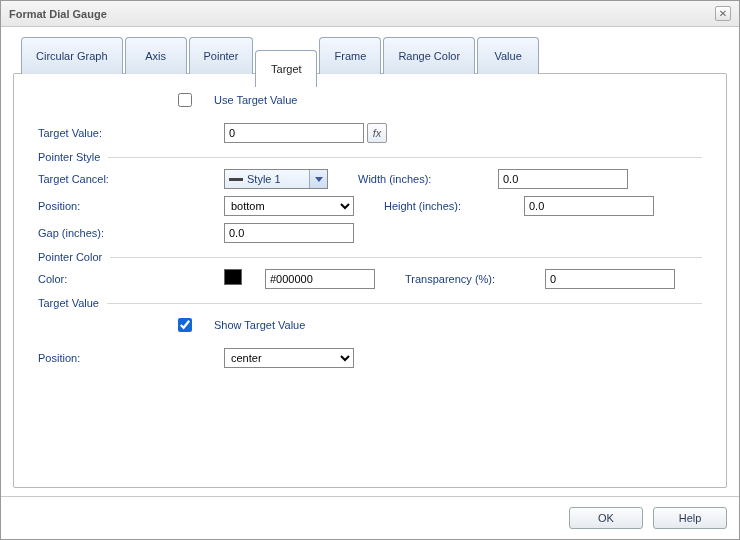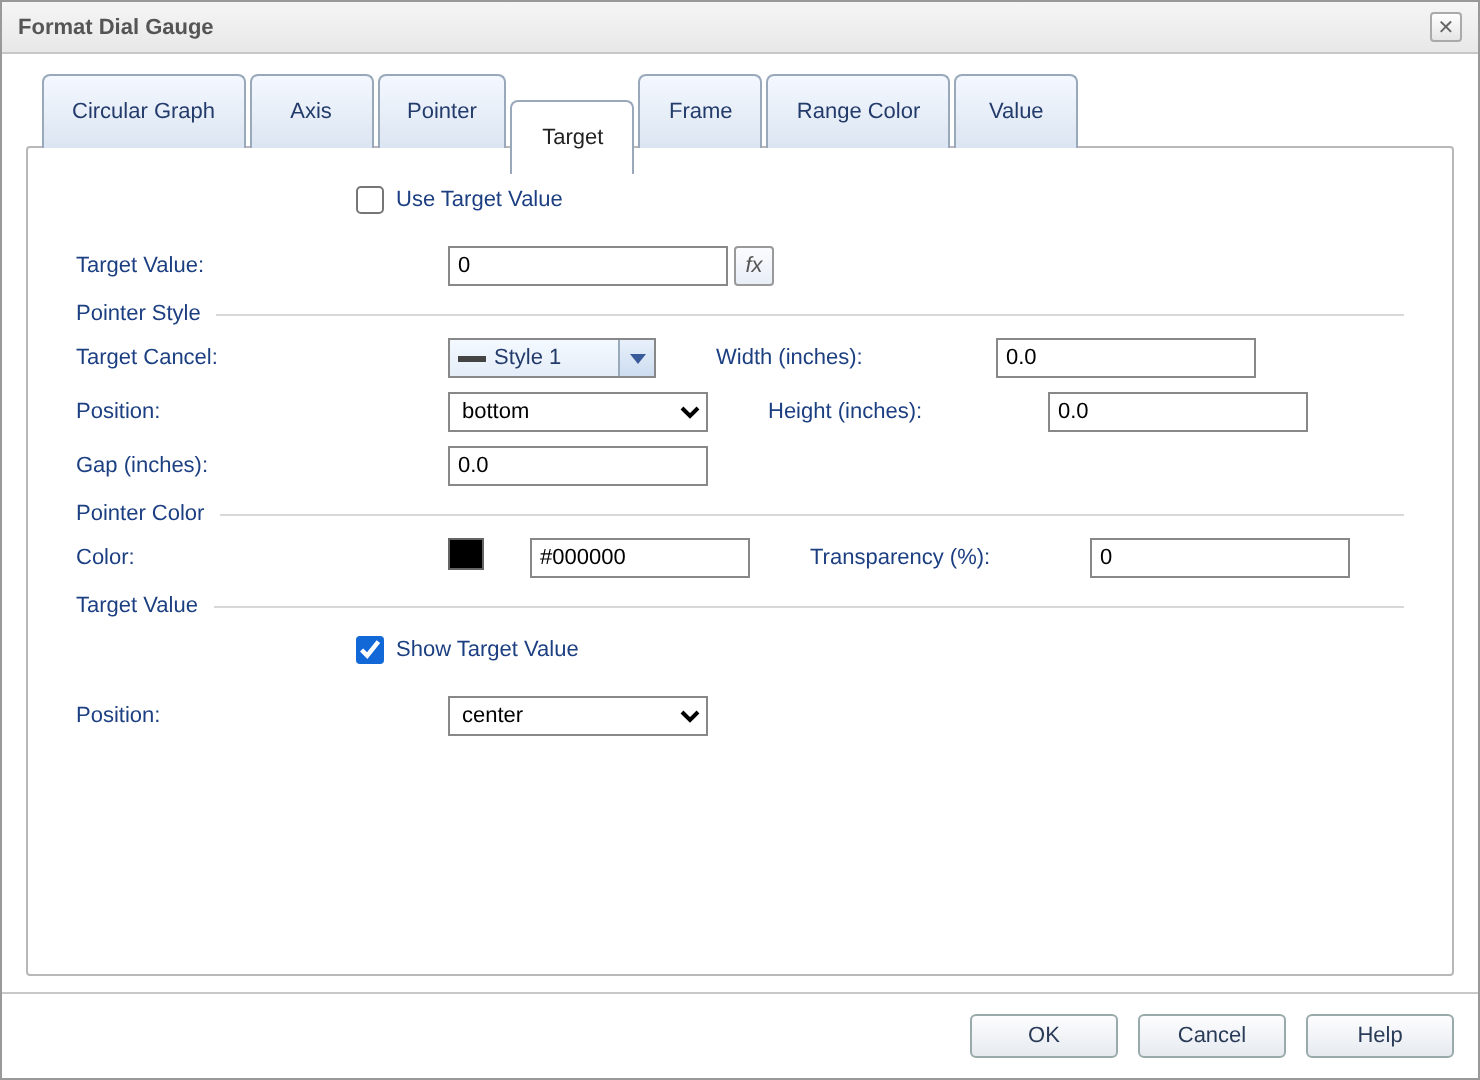--- a/index.html
+++ b/index.html
@@ -187,21 +187,21 @@
   background: #000;
 }
 .color-wrap {
   display: flex; align-items: flex-start;
   border: none;
   gap: 20px;
 }
 .chk {
   display: inline-flex;
   align-items: center;
-  gap: 6px;
+  gap: 22px;
   color: #1c3f82;
 }
 .chk input[type="checkbox"] {
   width: 14px; height: 14px;
   accent-color: #1368d8;
 }
 .indent-ck { margin-left: 140px; }
 .footer {
   border-top: 1px solid #c8c8c8;
   padding: 10px 12px;
@@ -335,16 +335,15 @@
         <select class="select">
           <option>center</option>
         </select>
       </div>
 
     </div>
   </div>
 
   <div class="footer">
     <button class="btn">OK</button>
-    <button class="btn">Cancel</button>
     <button class="btn">Help</button>
   </div>
 </div>
 
 </body></html>

